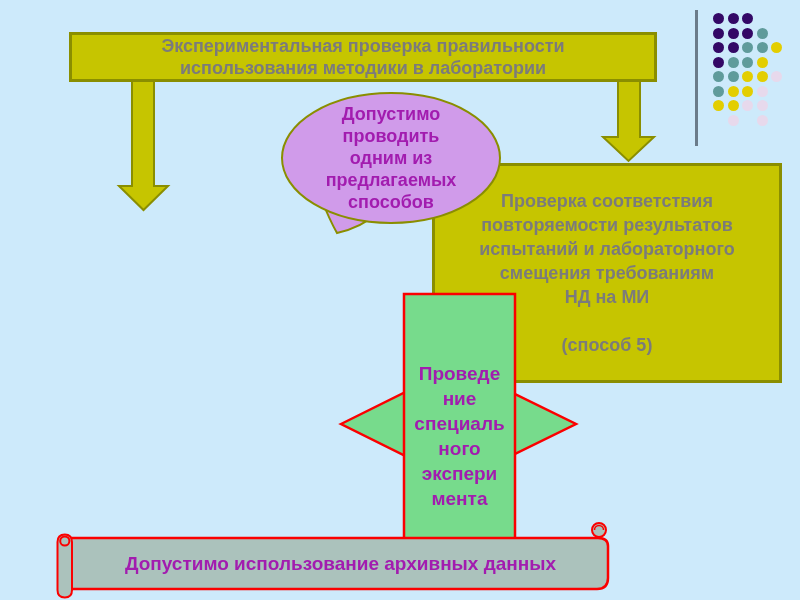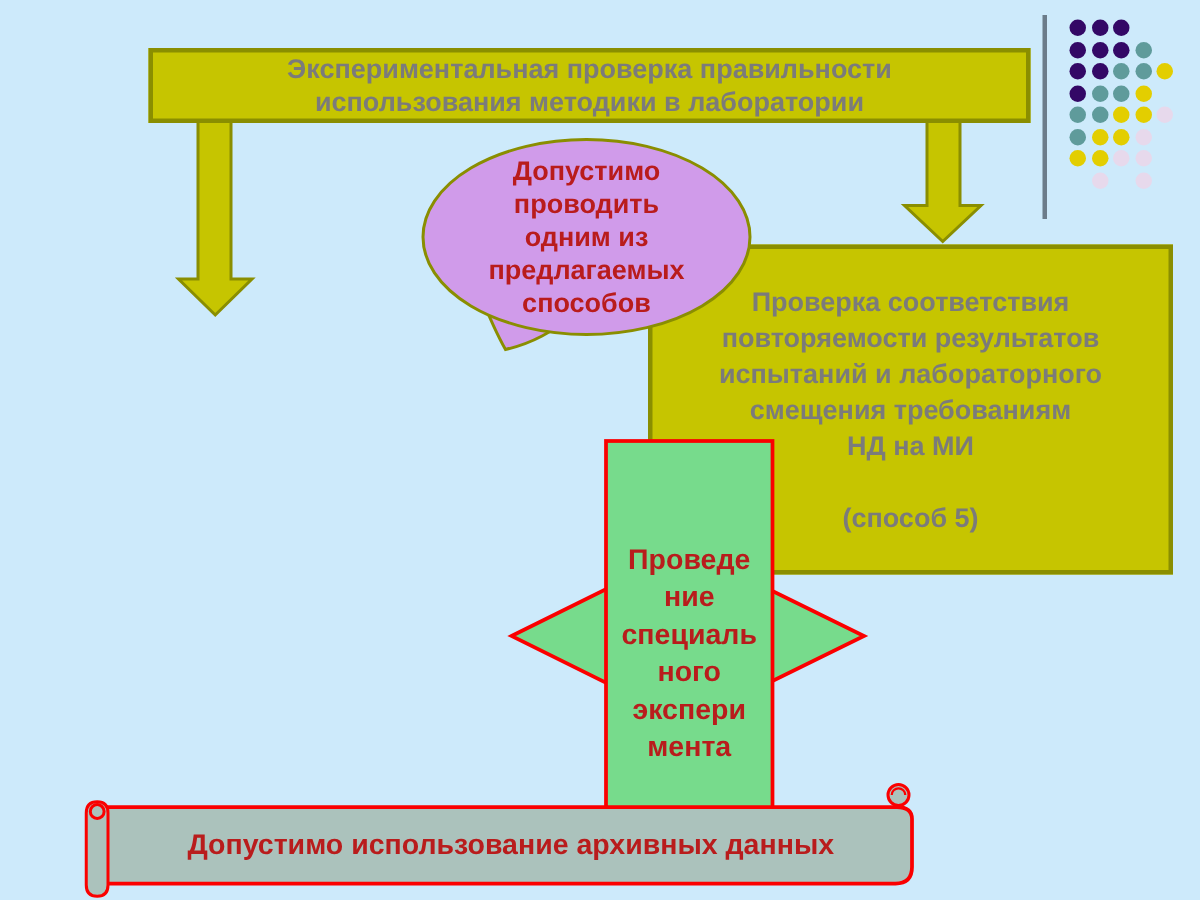--- a/index.html
+++ b/index.html
@@ -11,25 +11,25 @@
   }
   svg.layer { position:absolute; left:0; top:0; width:800px; height:600px; pointer-events:none; }
 
   
   .olive-box {
     position:absolute; box-sizing:border-box;
     background:#C6C500; border:3px solid #8A8E00;
     color:#7B7B7B; text-align:center; white-space:pre-line;
     display:flex; align-items:center; justify-content:center;
   }
-  #title-box   { left:99px;  top:32px;  width:588px; height:50px; font-size:18px; line-height:22px; }
+  #title-box   { left:69px;  top:32px;  width:588px; height:50px; font-size:18px; line-height:22px; }
   #method1-box { left:37px;  top:212px; width:317px; height:226px; font-size:18px; line-height:24px; }
   #method2-box { left:432px; top:163px; width:350px; height:220px; font-size:18px; line-height:24px; }
 
-  .red-text { color:#b91c1c; }
+  .red-text { color:#a21caf; }
 
   #callout-text {
     position:absolute; left:295px; top:94px; width:192px; height:128px;
     display:flex; align-items:center; justify-content:center;
     text-align:center; white-space:pre-line; font-size:18px; line-height:22px;
   }
   #experiment-text {
     position:absolute; left:404px; top:294px; width:111px; height:243px;
     box-sizing:border-box; padding-top:40px;
     display:flex; align-items:center; justify-content:center;

